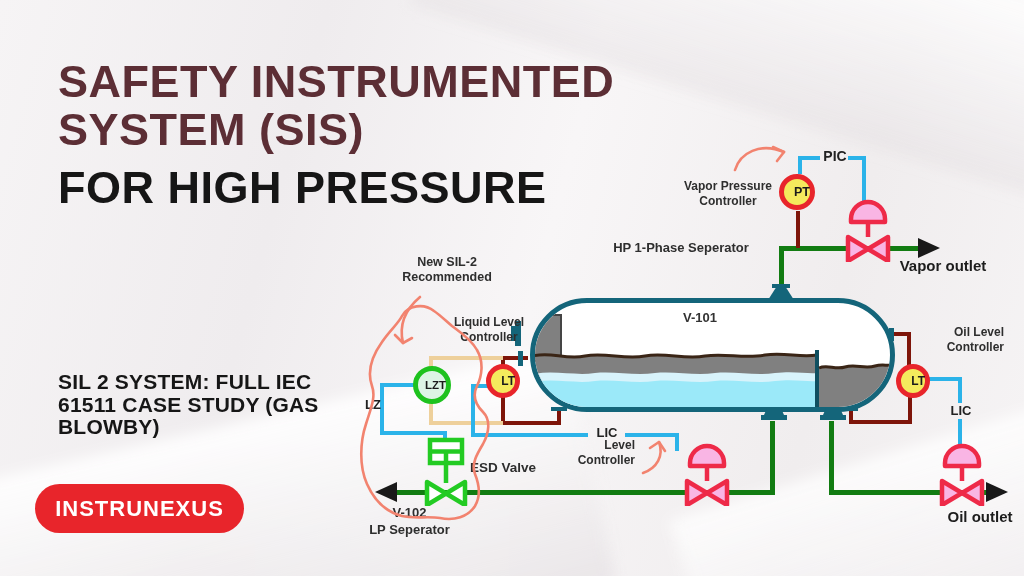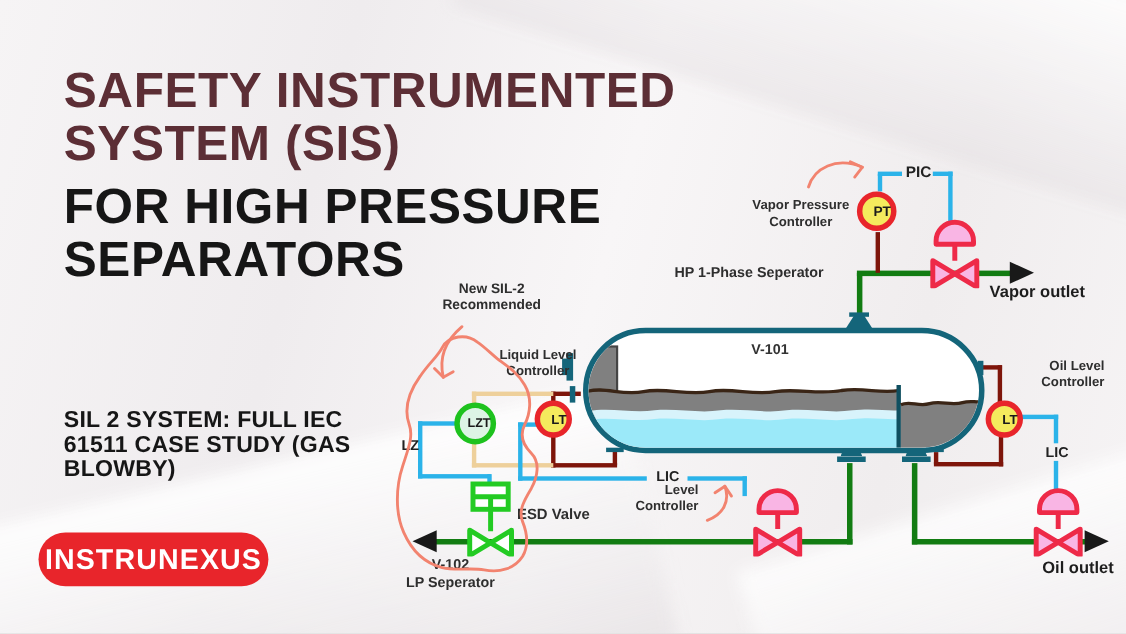--- a/index.html
+++ b/index.html
@@ -14,21 +14,21 @@
   .pg{background:#127c12;}      
   .pr{background:#7e150a;}      
   .pc{background:#2bb3e9;}      
   .ptan{background:#eed09b;}    
   .teal{background:#14657a;}
   .title{font-size:45px;line-height:48px;font-weight:700;letter-spacing:.5px;}
   .maroon{color:#5c2e35;}
   .dark{color:#161616;}
   .sub{font-size:21px;line-height:22.5px;font-weight:700;color:#161616;letter-spacing:.2px;}
   .badge{display:flex;align-items:center;justify-content:center;background:#e8252b;color:#fff;
-         border-radius:26px;font-weight:700;font-size:26px;letter-spacing:1px;}
+         border-radius:26px;font-weight:700;font-size:22px;letter-spacing:1px;}
   .lbl{position:absolute;color:#2e2e2e;font-weight:700;font-size:12px;line-height:14.5px;text-align:center;}
   .lbl-lg{font-size:15px;color:#1d1d1d;}
   .lbl-md{font-size:13px;}
   .bubble{position:absolute;border-radius:50%;display:flex;align-items:center;justify-content:flex-end;
           font-weight:700;color:#1b1b1b;z-index:3;box-sizing:border-box;}
   .yellow-b{background:#f4ea5d;border:5px solid #e8252b;}
   .tri{position:absolute;width:0;height:0;border-top:10px solid transparent;border-bottom:10px solid transparent;}
   .z1{z-index:1}.z2{z-index:2}.z3{z-index:3}.z4{z-index:4}
 </style>
 </head>
@@ -40,21 +40,20 @@
               background:linear-gradient(to bottom,rgba(255,255,255,.85),rgba(226,221,224,.45));"></div>
   <div class="streak" style="left:-160px;top:430px;width:760px;height:240px;transform:rotate(-13deg);
               background:linear-gradient(to bottom,rgba(255,255,255,.9),rgba(223,218,221,.5));"></div>
   <div class="streak" style="left:690px;top:440px;width:520px;height:220px;transform:rotate(-17deg);
               background:linear-gradient(to bottom,rgba(255,255,255,.8),rgba(228,223,226,.45));"></div>
 
   <div class="abs" style="left:58px;top:58px;width:620px;">
     <div class="title maroon">SAFETY INSTRUMENTED</div>
     <div class="title maroon">SYSTEM (SIS)</div>
     <div class="title dark" style="margin-top:10px;">FOR HIGH PRESSURE</div>
-    <div class="title dark">SEPARATORS</div>
   </div>
 
   <div class="abs sub" style="left:58px;top:371px;width:268px;">SIL 2 SYSTEM: FULL IEC 61511 CASE STUDY (GAS BLOWBY)</div>
 
   <div class="abs badge" style="left:35px;top:484px;width:209px;height:49px;">INSTRUNEXUS</div>
 
   <div class="ln pg z1" style="left:779px;top:248px;width:5px;height:42px;"></div>
   <div class="ln pg z1" style="left:779px;top:246px;width:141px;height:5px;"></div>
   <div class="ln pg z1" style="left:770px;top:421px;width:5px;height:74px;"></div>
   <div class="ln pg z1" style="left:394px;top:490px;width:381px;height:5px;"></div>

